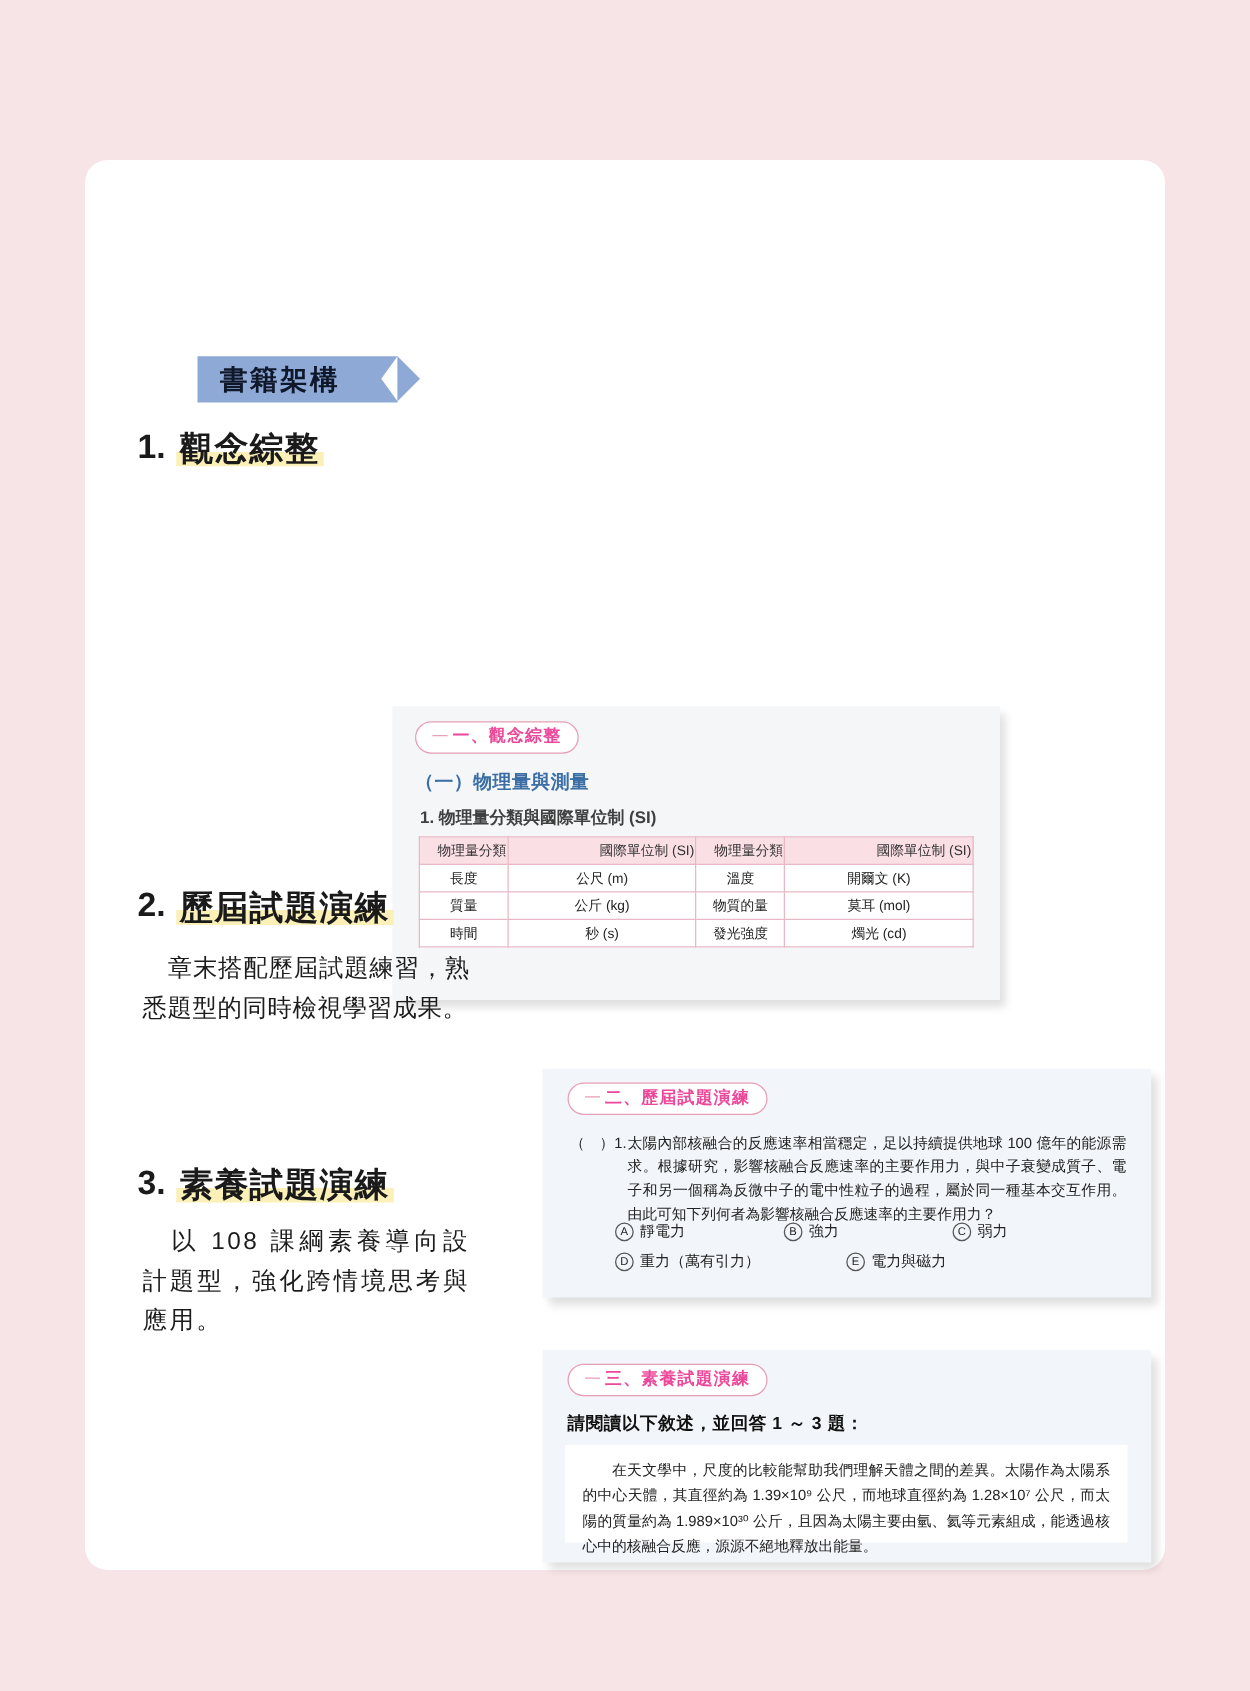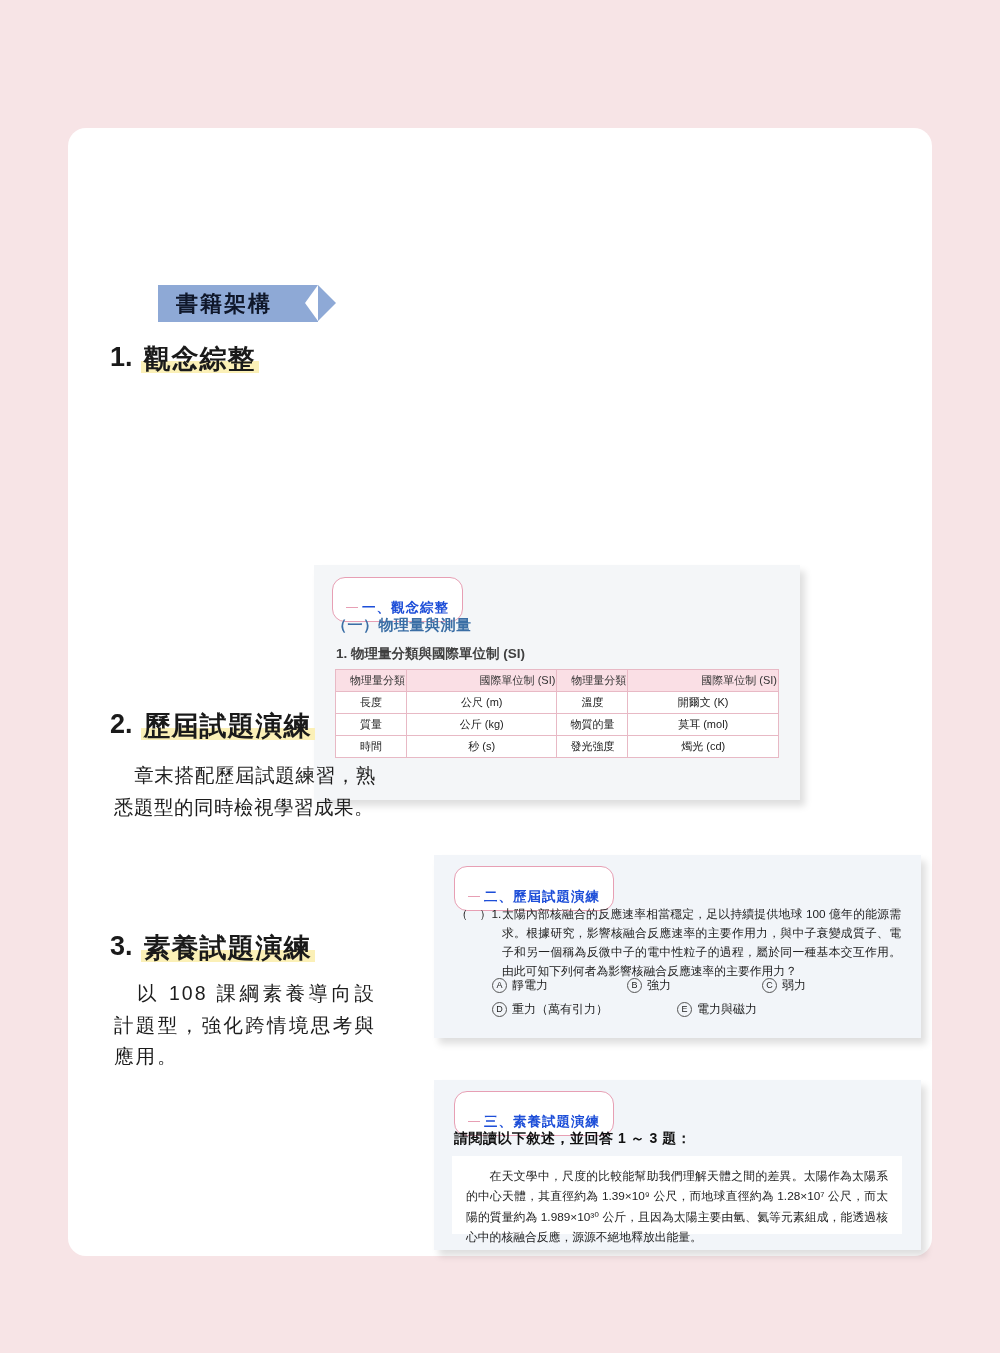--- a/index.html
+++ b/index.html
@@ -76,24 +76,24 @@
     position:absolute;
     background:#f4f6f8;
     box-shadow:5px 6px 7px rgba(0,0,0,0.13);
   }
   .card.blue{background:#f2f5f9;}
   
   .pill{
     display:inline-block;
     border:1.4px solid #e79fb4;
     border-radius:13px;
-    color:#1d4ed8;
+    color:#ec4899;
     font-size:13.5px;
     font-weight:bold;
-    padding:21px 13px 4px 13px;
+    padding:2px 13px 4px 13px;
     background:#ffffff;
     letter-spacing:1px;
     position:relative;
   }
   .pill .dash{
     display:inline-block;
     width:12px;height:1.4px;
     background:#e79fb4;
     vertical-align:middle;
     margin-right:4px;

